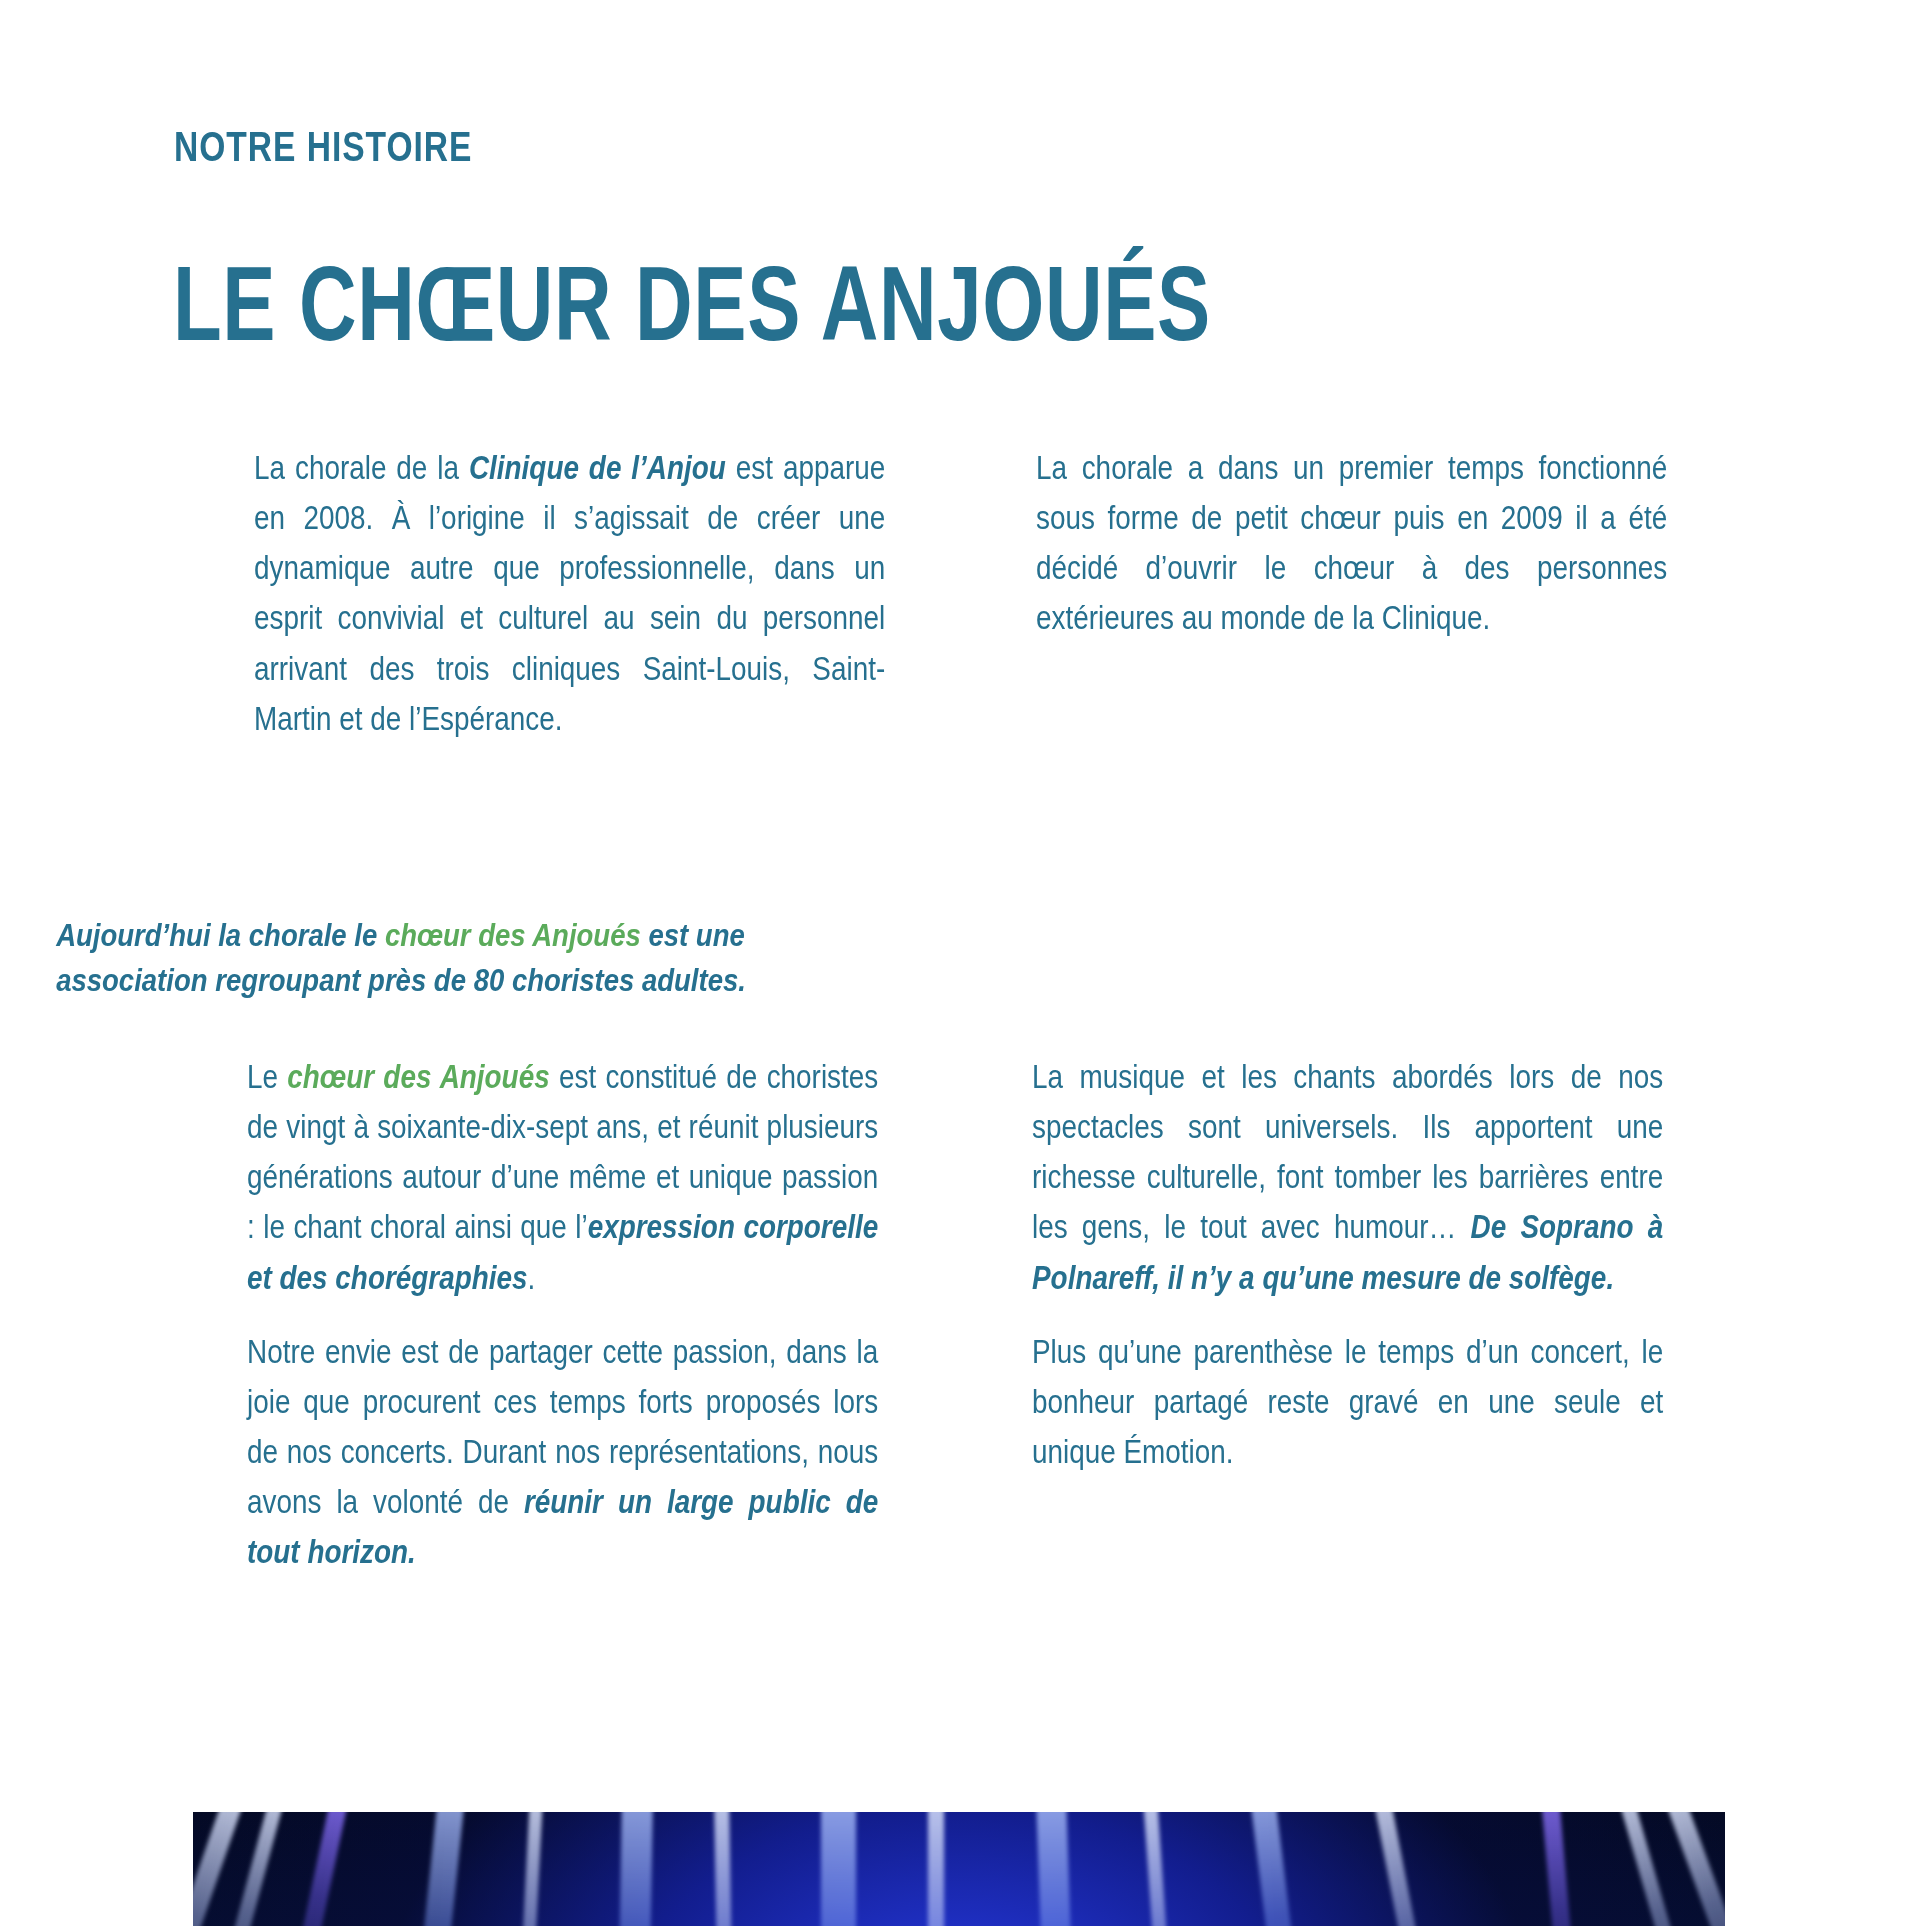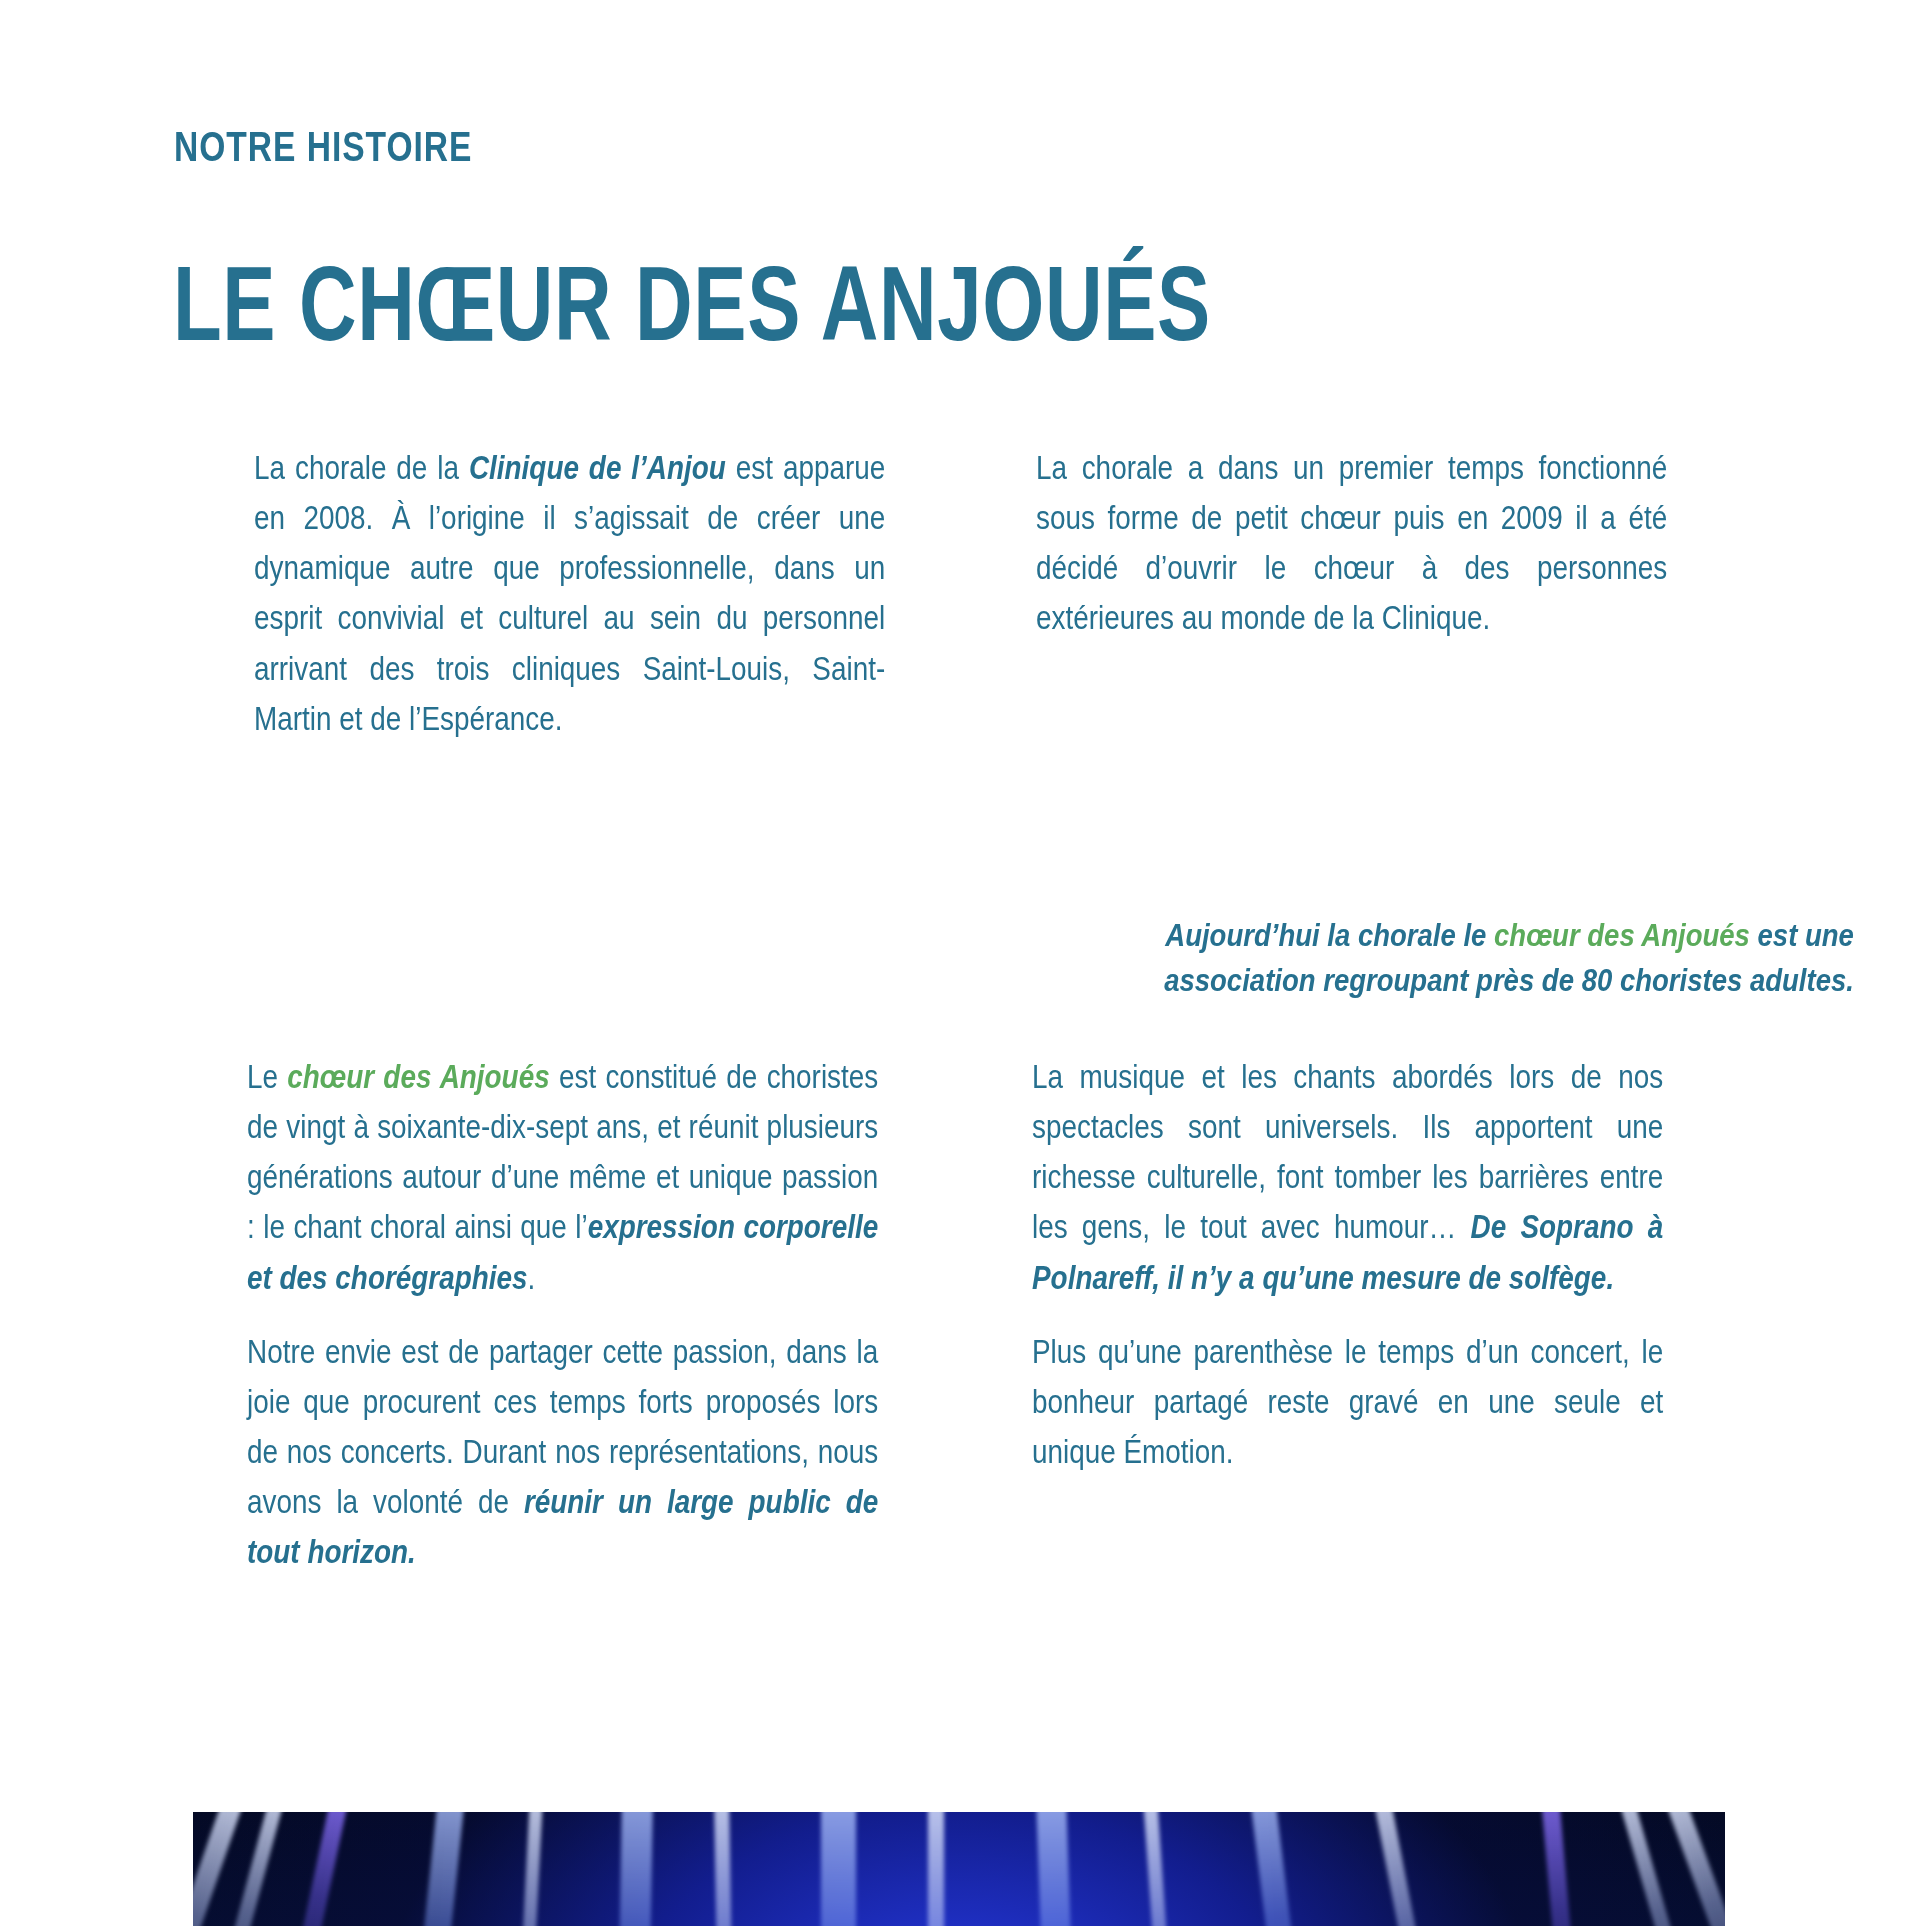--- a/index.html
+++ b/index.html
@@ -79,21 +79,21 @@
   }
   .col p:last-child { margin-bottom: 0; }
   .col p.last-line-left { text-align-last: left; }
 
   
   .highlight {
     position: absolute;
     left: 0;
     top: 913px;
     width: 100%;
-    text-align: right;
+    text-align: left;
     font-size: 32px;
     font-weight: 700;
     font-style: italic;
     line-height: 1.42;
     color: #26708f;
   }
   .highlight .inner {
     display: inline-block;
     transform: scaleX(0.86);
     transform-origin: center top;

